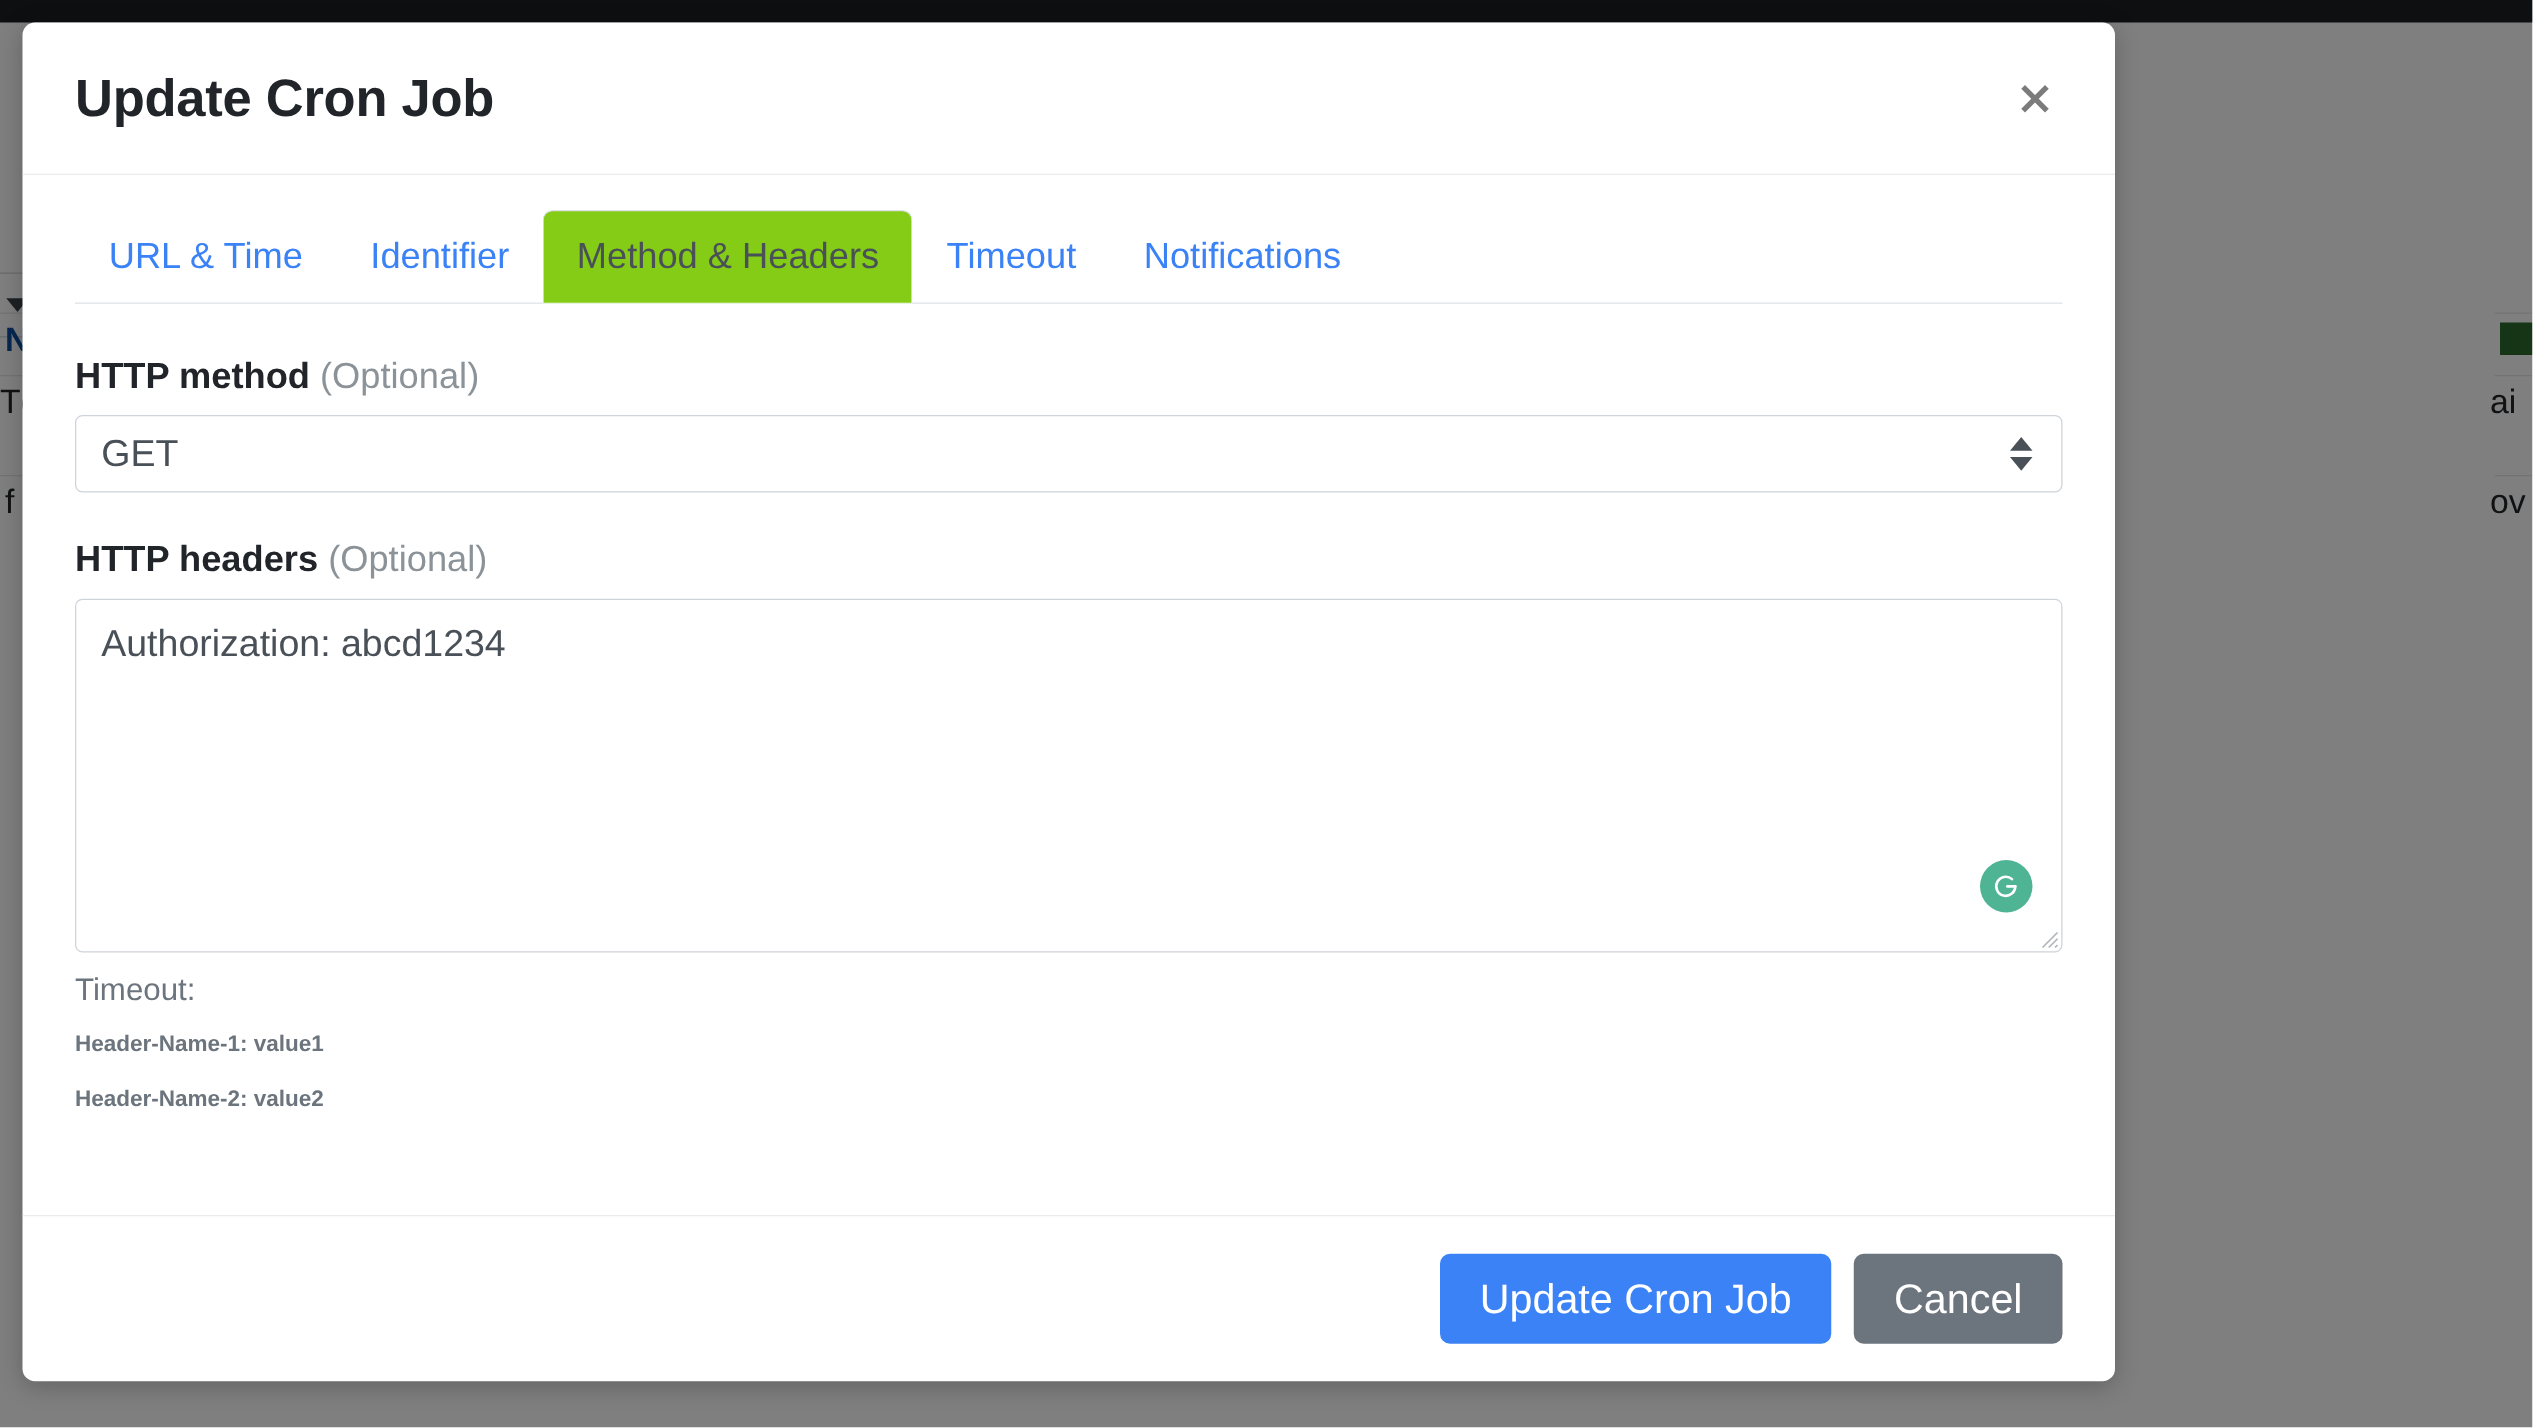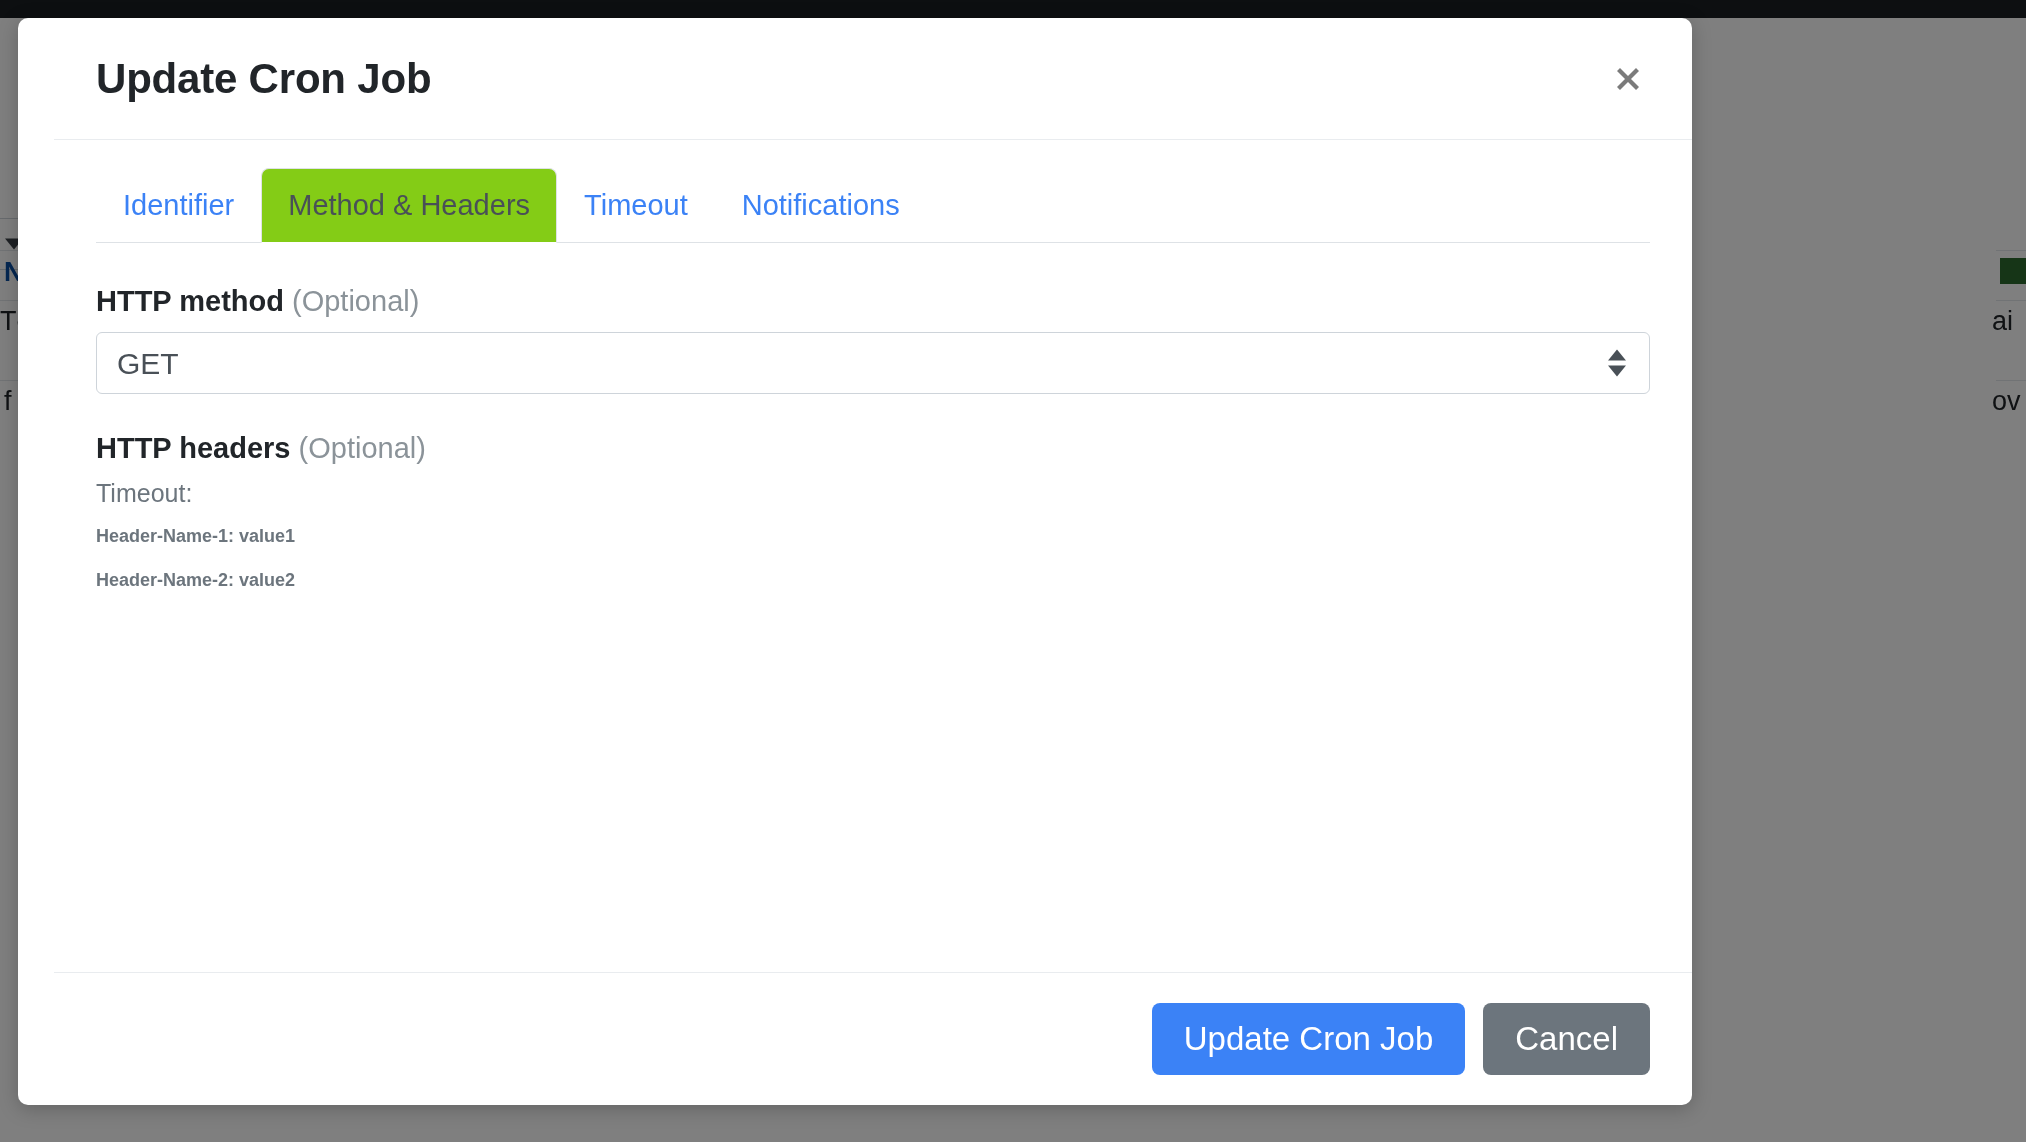--- a/index.html
+++ b/index.html
@@ -109,21 +109,20 @@
     top: 18px;
     width: 1674px;
     height: 1087px;
     background: #ffffff;
     border-radius: 10px;
     box-shadow: 0 4px 20px rgba(0,0,0,0.22);
     z-index: 60;
     display: flex;
     flex-direction: column;
     overflow: hidden;
-    padding-left: 36px;
   }
 
   .modal-header {
     position: relative;
     height: 122px;
     flex: 0 0 122px;
     border-bottom: 1px solid #e9ecef;
     display: flex;
     align-items: center;
     padding: 0 42px;
@@ -360,20 +359,21 @@
       <button class="close-button" aria-label="Close">
         <svg width="30" height="30" viewBox="0 0 30 30">
           <path d="M4 7 L7 4 L15 12 L23 4 L26 7 L18 15 L26 23 L23 26 L15 18 L7 26 L4 23 L12 15 Z" fill="#7b7b7b"></path>
         </svg>
       </button>
     </div>
 
     <div class="modal-body">
 
       <div class="tabs">
+        <div class="tab">URL &amp; Time</div>
         <div class="tab">Identifier</div>
         <div class="tab active">Method &amp; Headers</div>
         <div class="tab">Timeout</div>
         <div class="tab">Notifications</div>
       </div>
 
       <div class="field-label">
         <span>HTTP method</span>
         <span class="optional">(Optional)</span>
       </div>
@@ -382,20 +382,32 @@
         <div class="select-arrows">
           <div class="up"></div>
           <div class="down"></div>
         </div>
       </div>
 
       <div class="field-label">
         <span>HTTP headers</span>
         <span class="optional">(Optional)</span>
       </div>
+      <div class="textarea-wrap">
+        <textarea class="form-textarea" id="http-headers-textarea" placeholder="" style="">Authorization: abcd1234</textarea>
+        <div class="grammarly-badge">
+          <svg width="26" height="26" viewBox="0 0 26 26">
+            <path d="M20.2 13.1 A7.6 7.6 0 1 1 17.6 7.3" fill="none" stroke="#ffffff" stroke-width="2.1" stroke-linecap="round"></path>
+            <path d="M20.2 13.1 L13.9 13.1" fill="none" stroke="#ffffff" stroke-width="2.1" stroke-linecap="round"></path>
+          </svg>
+        </div>
+        <svg class="resize-handle" viewBox="0 0 18 18">
+          <path d="M17 5 L5 17 M17 10 L10 17 M17 15 L15 17" stroke="#b0b6bc" stroke-width="1.4" fill="none"></path>
+        </svg>
+      </div>
 
       <div class="example-block">
         <div class="example-label">Timeout:</div>
         <div class="example-line">Header-Name-1: value1</div>
         <div class="example-line">Header-Name-2: value2</div>
       </div>
 
     </div>
 
     <div class="modal-footer">

